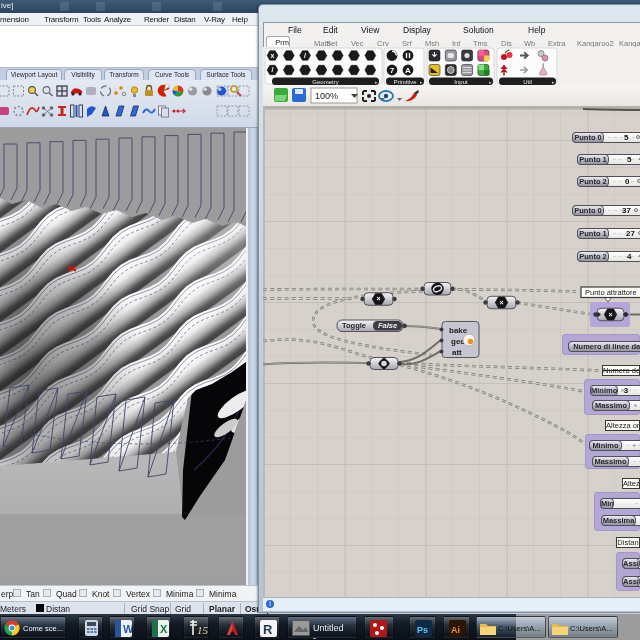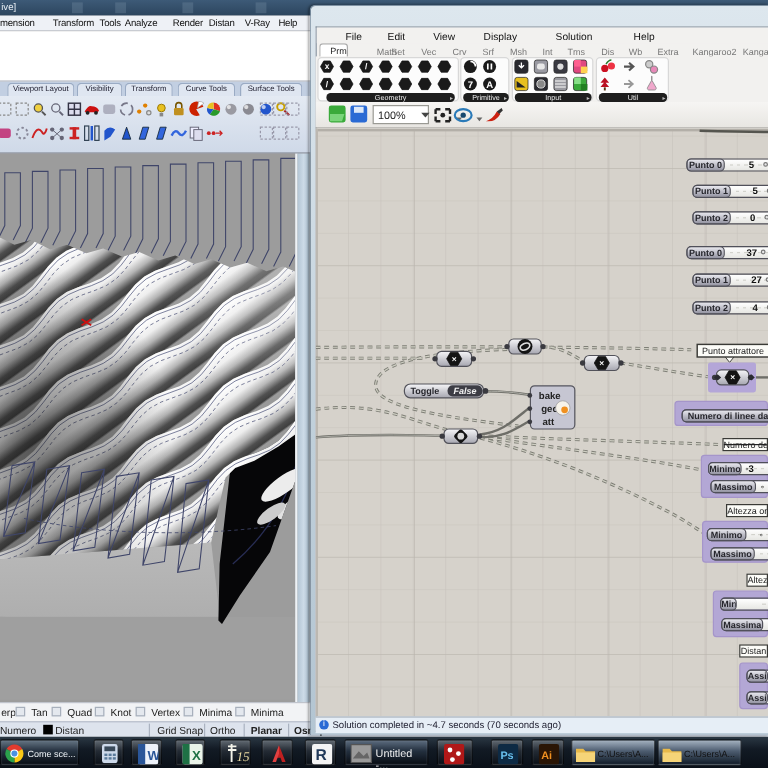--- a/index.html
+++ b/index.html
@@ -459,25 +459,25 @@
 <span class="abs" style="left:79px;top:3px;width:8px;height:8px;background:#e4e8ee;border:1px solid #a8b0bc"></span>
 <span class="abs" style="left:92px;top:3px">Knot</span>
 <span class="abs" style="left:113px;top:3px;width:8px;height:8px;background:#e4e8ee;border:1px solid #a8b0bc"></span>
 <span class="abs" style="left:126px;top:3px">Vertex</span>
 <span class="abs" style="left:153px;top:3px;width:8px;height:8px;background:#e4e8ee;border:1px solid #a8b0bc"></span>
 <span class="abs" style="left:166px;top:3px">Minima</span>
 <span class="abs" style="left:196px;top:3px;width:8px;height:8px;background:#e4e8ee;border:1px solid #a8b0bc"></span>
 <span class="abs" style="left:209px;top:3px">Minima</span>
 </div>
 <div class="abs" style="left:0;top:601px;width:640px;height:13px;background:#dde3ed;border-top:1px solid #b8bfcc;font-size:8.5px;color:#222">
-<span class="abs" style="left:0px;top:2px">Numero</span>
+<span class="abs" style="left:0px;top:2px">Meters</span>
 <span class="abs" style="left:36px;top:2px;width:8px;height:8px;background:#000"></span>
 <span class="abs" style="left:46px;top:2px">Distan</span>
 <span class="abs" style="left:131px;top:2px">Grid Snap</span>
-<span class="abs" style="left:175px;top:2px">Ortho</span>
+<span class="abs" style="left:175px;top:2px">Grid</span>
 <span class="abs" style="left:209px;top:2px;font-weight:bold">Planar</span>
 <span class="abs" style="left:245px;top:2px;font-weight:bold">Osnap</span>
 <span class="abs" style="left:124px;top:1px;width:1px;height:11px;background:#aab2c0"></span>
 <span class="abs" style="left:170px;top:1px;width:1px;height:11px;background:#aab2c0"></span>
 <span class="abs" style="left:203px;top:1px;width:1px;height:11px;background:#aab2c0"></span>
 <span class="abs" style="left:240px;top:1px;width:1px;height:11px;background:#aab2c0"></span>
 </div>
 
 <div class="abs" style="left:258px;top:4px;width:382px;height:609px;border-radius:5px 0 0 0;
   background:linear-gradient(#dde7ee,#bfcfda 60%,#b3c5d2); box-shadow:-1px 0 2px rgba(0,0,0,0.35);
@@ -804,24 +804,23 @@
     <div class="slcap" style="width:32px">Punto 2</div>
     <div class="slval" style="left:50px">4</div>
     <div style="position:absolute;left:62px;top:3px;width:4px;height:4px;border-radius:50%;background:#e8e8e8;border:1px solid #777"></div>
   </div>
 <div class="wlab" style="left:602px;top:365px;width:38px;text-decoration:line-through;">Numero de</div>
 <div class="wlab" style="left:605px;top:420px;width:35px;">Altezza on</div>
 <div class="wlab" style="left:622px;top:478px;width:18px;">Altez</div>
 <div class="wlab" style="left:616px;top:537px;width:24px;">Distan</div>
 <div class="abs" style="left:263px;top:597px;width:377px;height:14px;background:#e6eef6;border-top:1px solid #a8b2bc;font-size:8px;color:#223">
 <span class="abs" style="left:3px;top:2px;width:8px;height:8px;border-radius:50%;background:#2a6ad4;color:#fff;font-size:7px;text-align:center;line-height:8px">i</span>
-<span class="abs" style="left:14px;top:2px">Solution completed in ~4.7 seconds (70 seconds ago)</span>
-</div>
-
-<div class="abs" style="left:0;top:614px;width:640px;height:26px;background:linear-gradient(#2b3844,#121a24 40%,#0a1018);z-index:50">
+</div>
+
+<div class="abs" style="left:0;top:614px;width:516px;height:26px;background:linear-gradient(#2b3844,#121a24 40%,#0a1018);z-index:50">
   <div class="tbtn" style="left:0px;width:66px;background:linear-gradient(rgba(180,200,220,0.45),rgba(120,150,180,0.2) 45%,rgba(0,0,0,0.2))">
     <svg width="16" height="16" style="position:absolute;left:3px;top:3px">
       <g transform="translate(8 8)">
       <path d="M 0 0 L -6.5 -3.75 A 7.5 7.5 0 0 1 6.5 -3.75 Z" fill="#e33b2e"></path>
       <path d="M 0 0 L 6.5 -3.75 A 7.5 7.5 0 0 1 0 7.5 Z" fill="#fcc916"></path>
       <path d="M 0 0 L 0 7.5 A 7.5 7.5 0 0 1 -6.5 -3.75 Z" fill="#2ba24c"></path>
       <circle cx="0" cy="0" r="3.4" fill="#fff"></circle>
       <circle cx="0" cy="0" r="2.5" fill="#4a90e2"></circle>
       </g>
     </svg>

